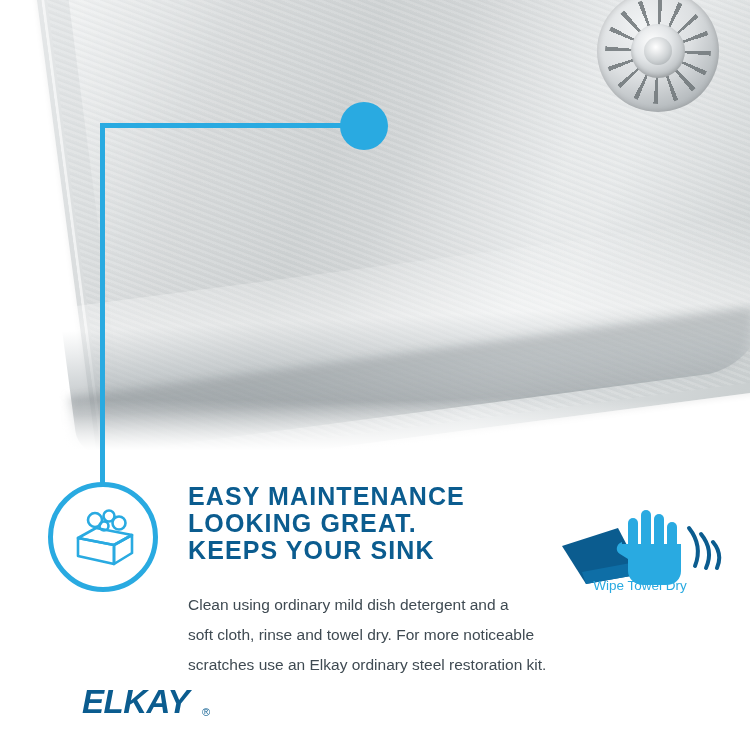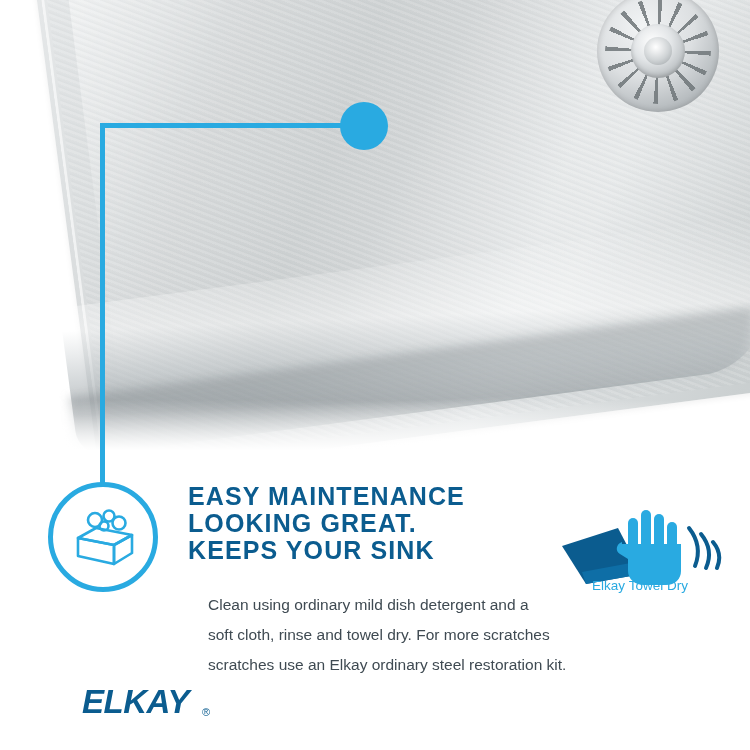--- a/index.html
+++ b/index.html
@@ -239,21 +239,20 @@
     text-transform: uppercase;
   }
   .body-copy {
     position: absolute;
     left: 188px;
     top: 590px;
     width: 372px;
     color: #3f4a52;
     font-size: 15.5px;
     line-height: 30px;
-    margin-left: 20px;
   }
 
   
   .wipe-block {
     position: absolute;
     left: 556px;
     top: 488px;
     width: 168px;
     height: 120px;
   }
@@ -330,21 +329,21 @@
   </div>
 
   <div class="headline">
     <div>EASY MAINTENANCE</div>
     <div>LOOKING GREAT.</div>
     <div>KEEPS YOUR SINK</div>
   </div>
 
   <div class="body-copy">
     <div>Clean using ordinary mild dish detergent and a</div>
-    <div>soft cloth, rinse and towel dry. For more scratches</div>
+    <div>soft cloth, rinse and towel dry. For more noticeable</div>
     <div>scratches use an Elkay ordinary steel restoration kit.</div>
   </div>
 
   <div class="wipe-block">
     <svg viewBox="0 0 168 120" width="168" height="120" aria-hidden="true">
 
       <path d="M6 58 L62 40 L86 86 L30 96 Z" fill="#0b5c8f"></path>
       <path d="M30 96 L86 86 L80 74 L26 84 Z" fill="#0e6ea6"></path>
 
       <g fill="#29aae1">
@@ -355,21 +354,21 @@
         <path d="M66 54 c-6 2 -7 9 -2 12 l8 5 v12 c0 8 7 14 16 14 h22 c9 0 15 -6 15 -14 V56 h-59 z"></path>
       </g>
 
       <g fill="none" stroke="#0b5c8f" stroke-width="4" stroke-linecap="round">
         <path d="M133 40 q14 18 6 38"></path>
         <path d="M145 46 q13 16 5 34"></path>
         <path d="M157 54 q10 12 4 26"></path>
       </g>
     </svg>
   </div>
-  <div class="wipe-caption">Elkay Towel Dry</div>
+  <div class="wipe-caption">Wipe Towel Dry</div>
 
   <div class="logo">
     <svg viewBox="0 0 160 40" width="160" height="40" aria-hidden="true">
       <text class="logo-text" x="0" y="29">ELKAY</text>
       <text x="120" y="32" font-size="11" fill="#0b5c8f" font-family="Liberation Sans, sans-serif">®</text>
     </svg>
   </div>
 
 </div>
 

